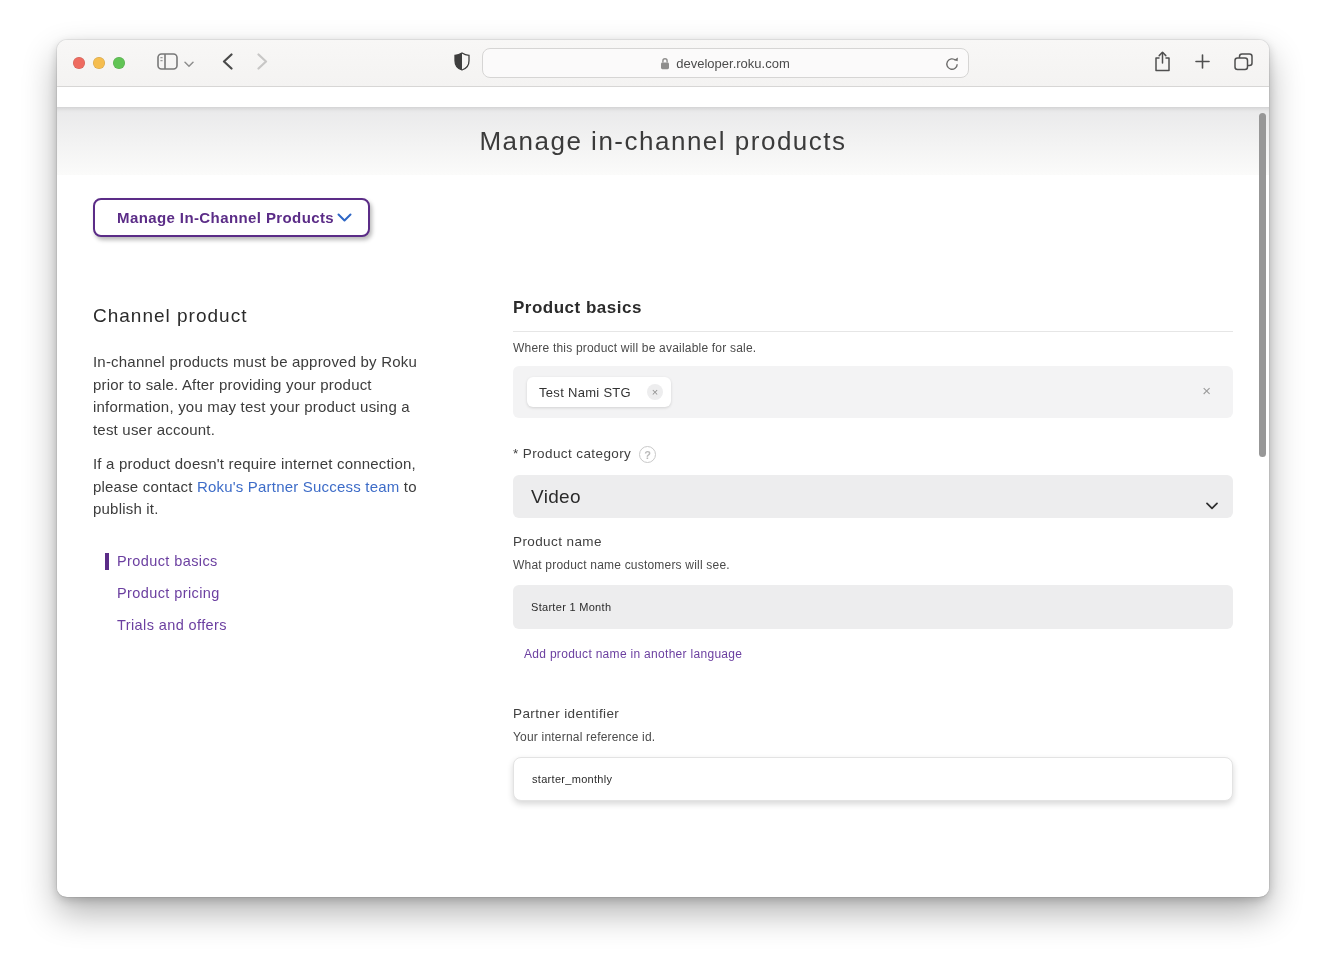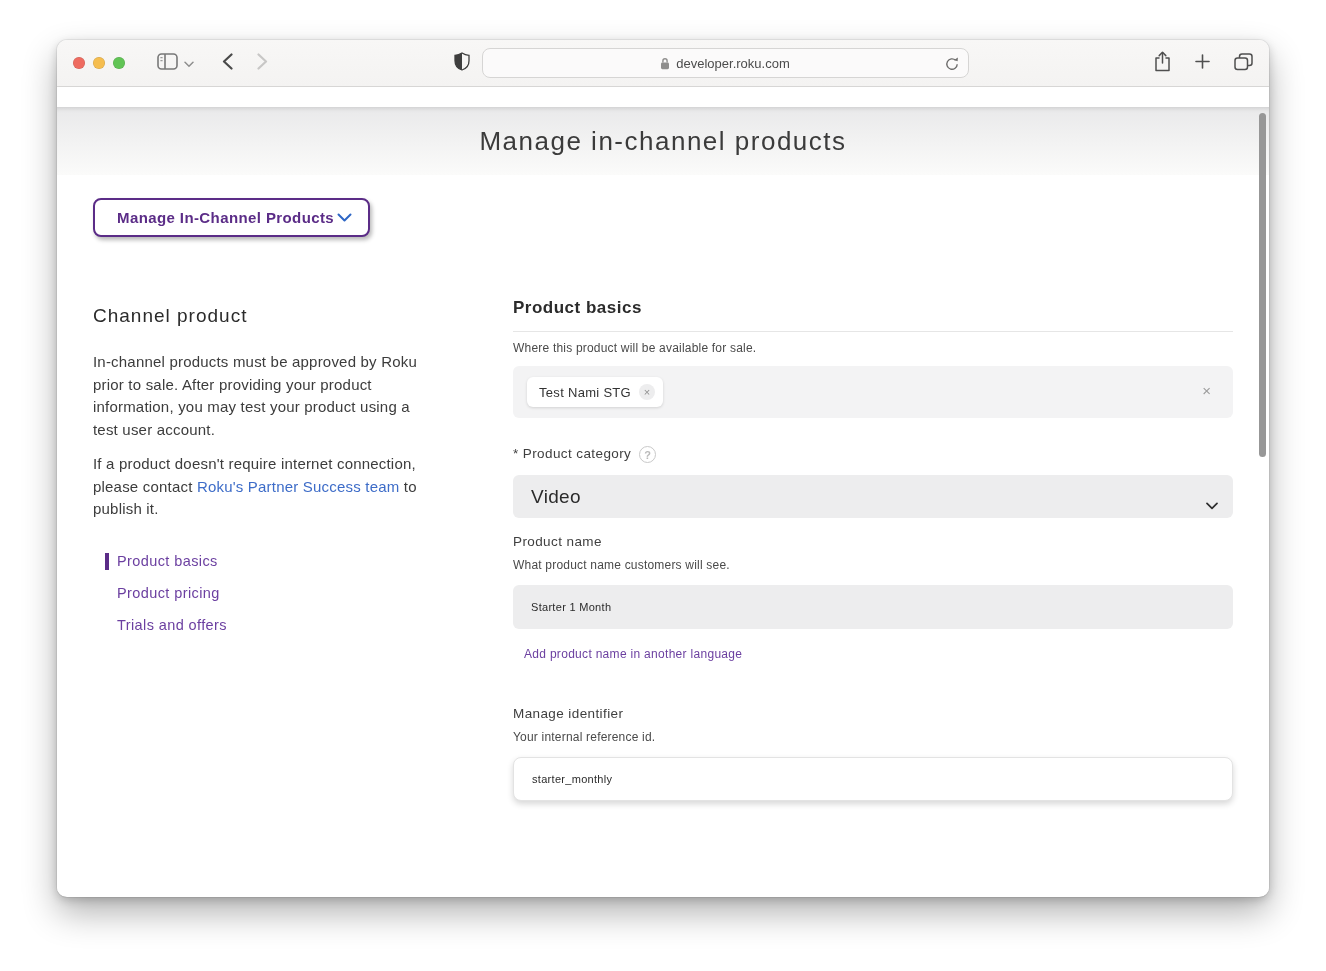--- a/index.html
+++ b/index.html
@@ -81,21 +81,21 @@
   .field-label { font-size:13.5px; color:#3f3f3f; letter-spacing:.4px; }
   .field-sub   { font-size:12px; color:#4a4a4a; letter-spacing:.2px; margin-top:9px; }
 
   .lbl-channels { margin-top:24px; }
   .tagfield {
     margin-top:11px; height:52px; background:#f3f3f4; border-radius:6px;
     display:flex; align-items:center; padding:0 14px; position:relative;
   }
   .tag {
     background:#fff; border-radius:6px; box-shadow:0 1px 3px rgba(0,0,0,.14);
-    display:flex; align-items:center; gap:8px; padding:7px 8px 7px 12px;
+    display:flex; align-items:center; gap:16px; padding:7px 8px 7px 12px;
     font-size:13px; color:#333; letter-spacing:.3px;
   }
   .tag .tag-x {
     width:16px; height:16px; border-radius:50%; background:#ededee; color:#8f8f8f;
     font-size:11px; line-height:16px; text-align:center; cursor:pointer;
   }
   .tagfield .clear-x {
     position:absolute; right:22px; top:16px; color:#9c9c9c; font-size:15px; cursor:pointer;
   }
 
@@ -297,21 +297,21 @@
         </div>
 
         <div class="field-label lbl-name">Product name</div>
         <div class="field-sub">What product name customers will see.</div>
         <div class="text-input">
           <span>Starter 1 Month</span>
         </div>
 
         <a class="add-lang">Add product name in another language</a>
 
-        <div class="field-label lbl-ident">Manage identifier</div>
+        <div class="field-label lbl-ident">Partner identifier</div>
         <div class="field-sub">Your internal reference id.</div>
         <div class="text-input white">
           <span>starter_monthly</span>
         </div>
       </div>
 
     </div>
   </div>
 
   <div class="scroll-thumb"></div>

